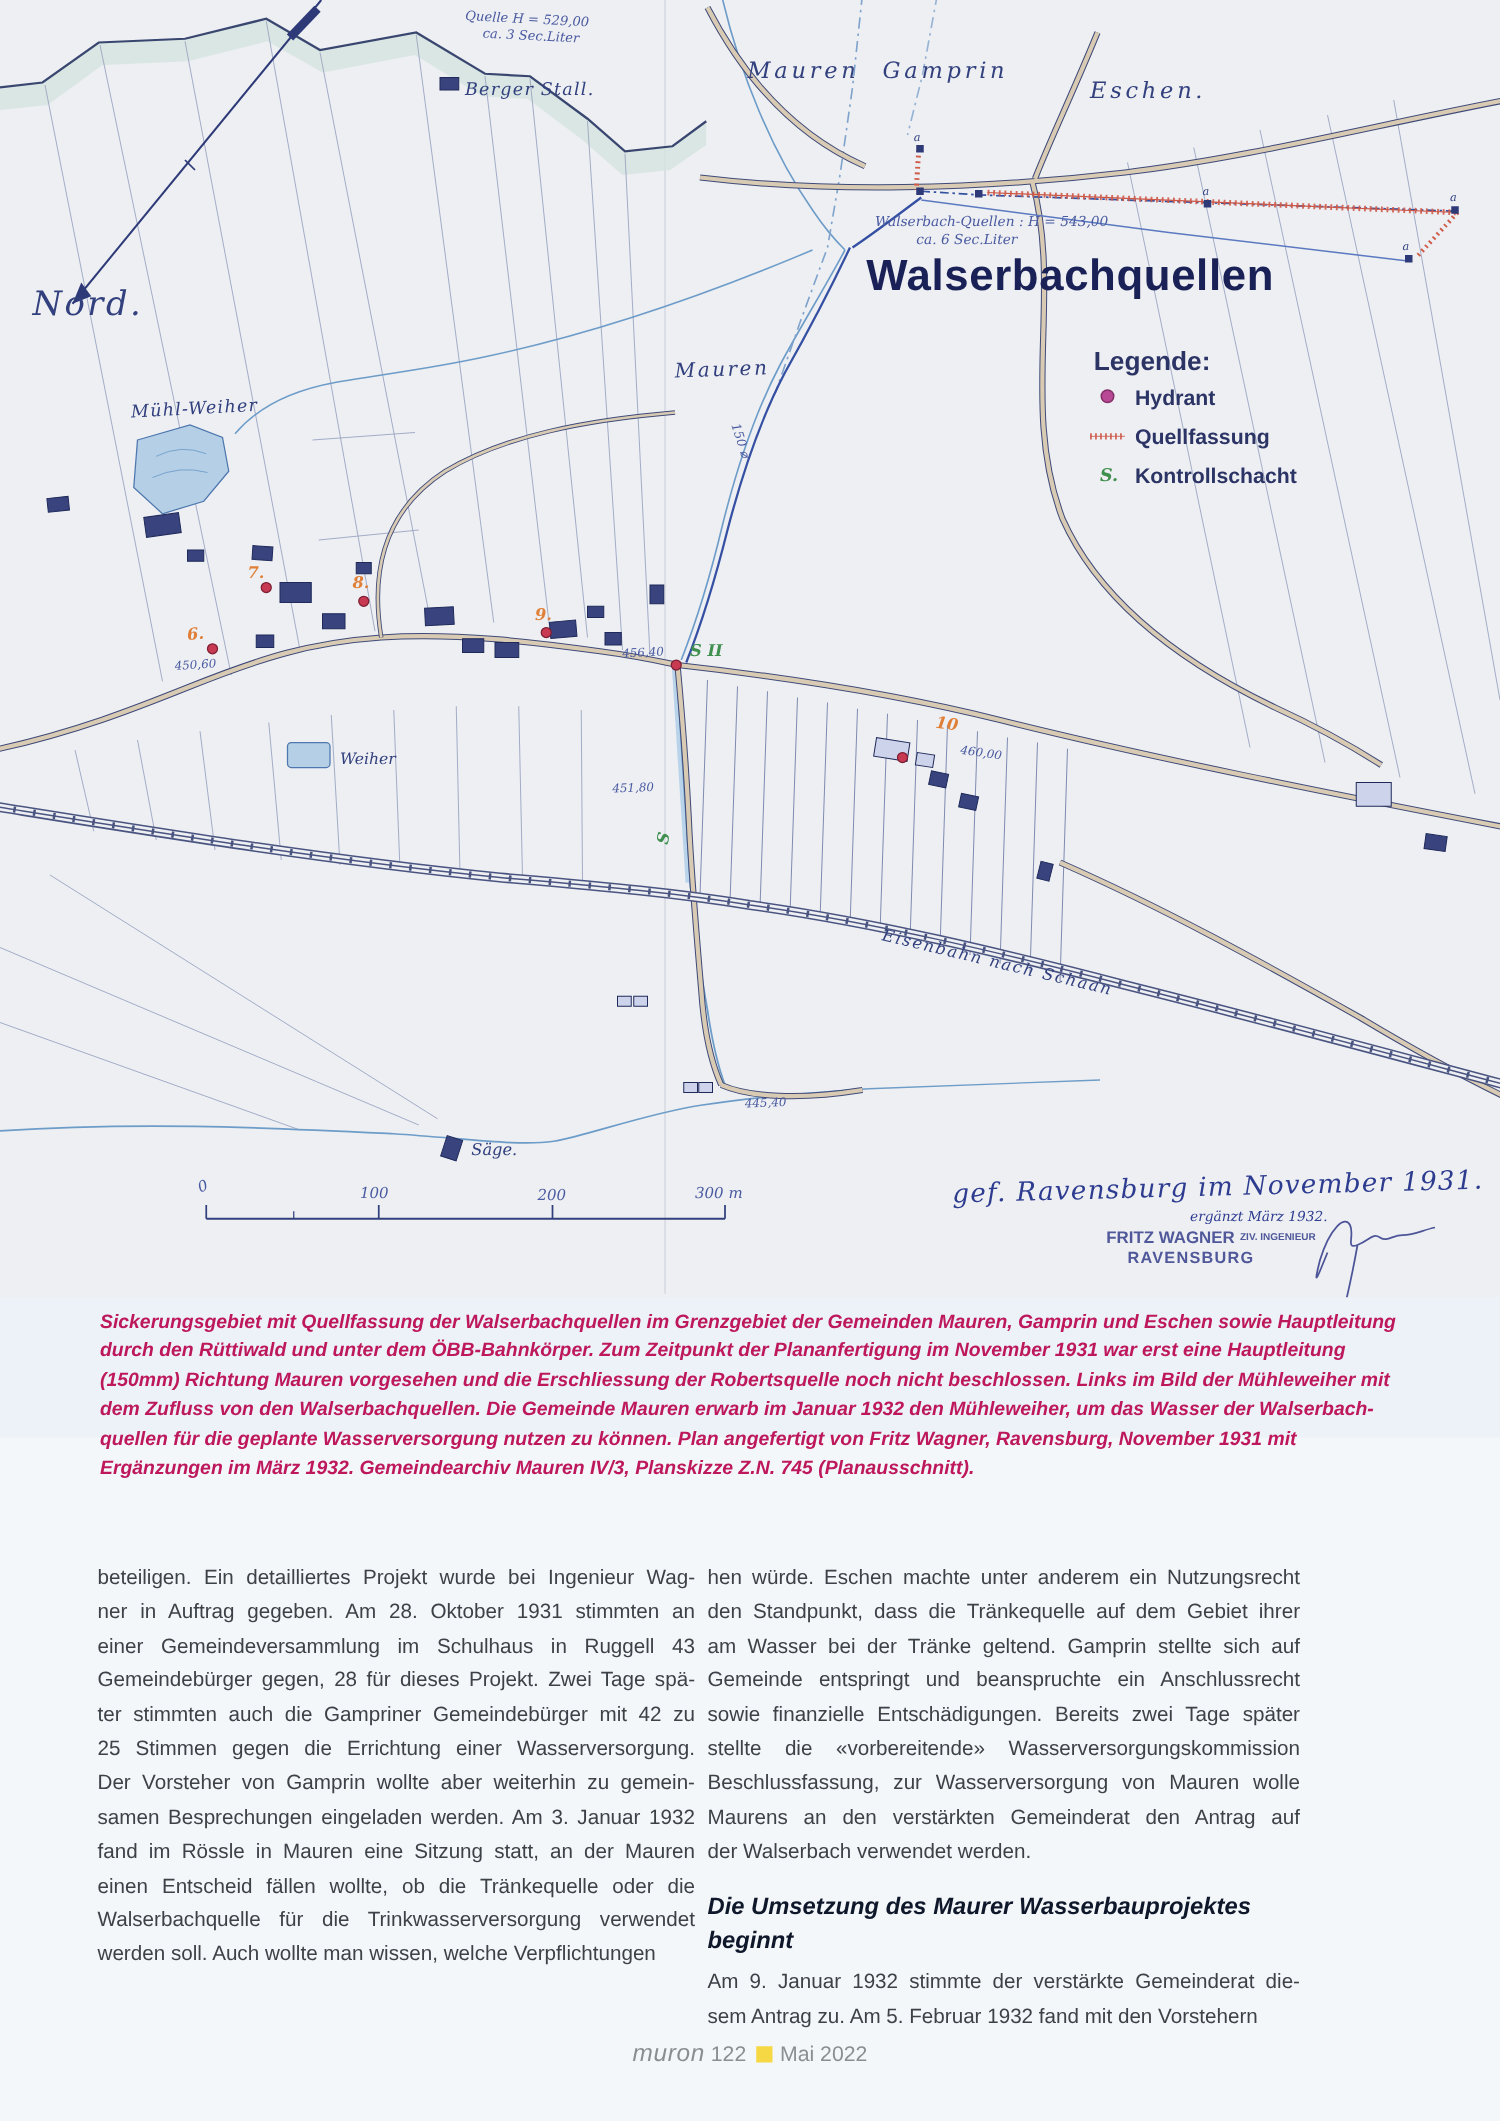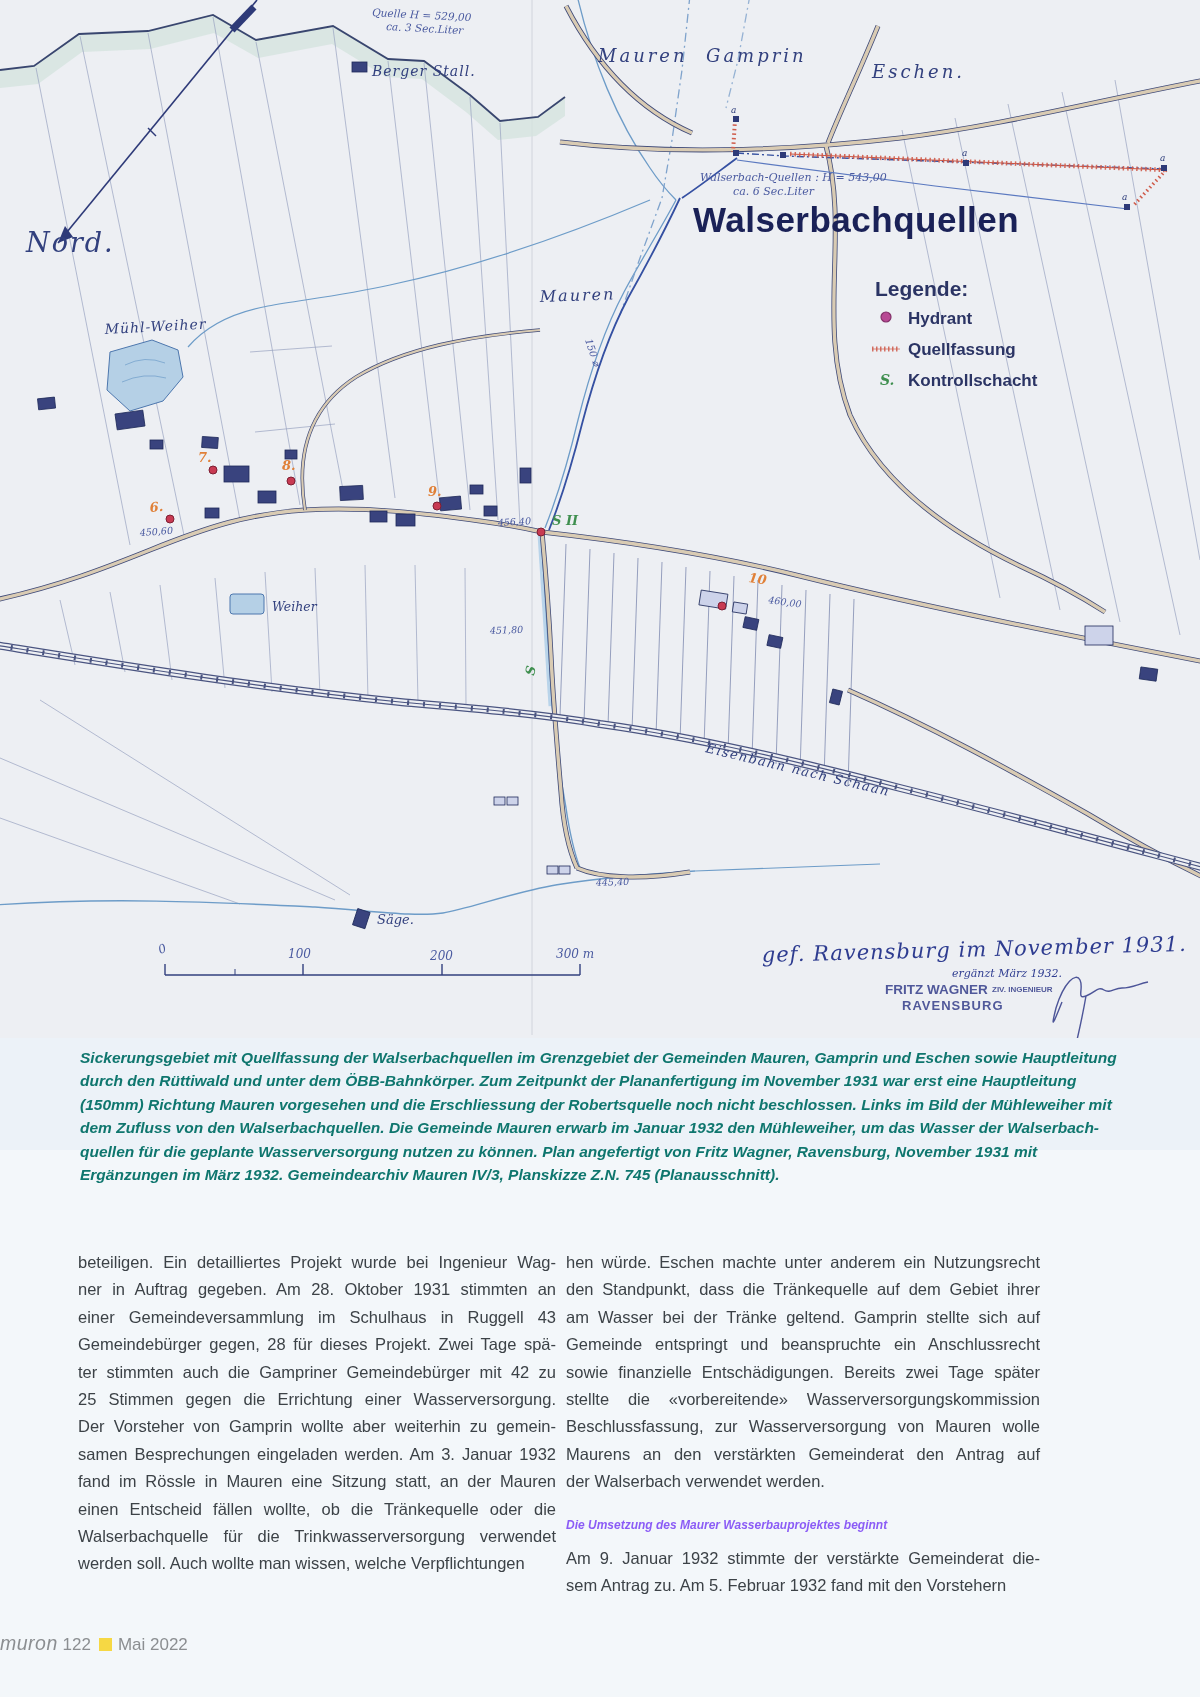--- a/index.html
+++ b/index.html
@@ -2,30 +2,30 @@
 <html><head>
 <meta charset="utf-8">
 <style>
   html,body{margin:0;padding:0;}
   .page{position:relative;width:1200px;height:1697px;background:#f3f7fa;overflow:hidden;
         font-family:"Liberation Sans",sans-serif;}
   .map-wrap{position:absolute;top:0;left:0;width:1200px;height:1038px;background:#edeff3;}
   .caption-band{position:absolute;top:1038px;left:0;width:1200px;height:112px;background:#ecf2f8;}
   .caption{position:absolute;top:1046px;left:80px;width:1048px;
            font-family:"Liberation Sans",sans-serif;font-style:italic;font-weight:600;
-           font-size:15.5px;line-height:23.4px;color:#0f766e;}
+           font-size:15.5px;line-height:23.4px;color:#be185d;}
   .article{position:absolute;top:1249px;left:0;width:1200px;color:#3c4247;}
   .textcol{position:absolute;font-size:16.5px;line-height:27.4px;}
   .col-left{left:78px;width:478px;}
   .col-right{left:566px;width:474px;}
   .jline{text-align:justify;text-align-last:justify;white-space:nowrap;}
   .textblock .jline:last-child{text-align-last:left;}
-  .subheading{font-weight:bold;font-style:italic;color:#8b5cf6;font-size:12px;
+  .subheading{font-weight:bold;font-style:italic;color:#0f172a;font-size:19px;
               margin:16px 0 6px 0;}
-  .footer{position:absolute;top:1632px;left:0;width:1200px;color:#8b8e91;
+  .footer{position:absolute;top:1632px;left:0;width:1200px;text-align:center;color:#8b8e91;
           font-size:17px;}
   .footer .journal{font-style:italic;font-size:19.5px;letter-spacing:.5px;}
   .footer .sq{display:inline-block;width:13px;height:13px;background:#f6d844;
               vertical-align:-1px;margin:0 6px 0 8px;}
   svg text{user-select:none;}
   .hw{font-family:"DejaVu Serif",serif;font-style:italic;fill:#32407e;}
   .hwblue{font-family:"DejaVu Serif",serif;font-style:italic;fill:#4a5aa0;}
   .maptitle{font-family:"Liberation Sans",sans-serif;font-weight:bold;fill:#1a2157;}
   .legtxt{font-family:"Liberation Sans",sans-serif;font-weight:bold;fill:#2b3464;}
   .orange{font-family:"DejaVu Serif",serif;font-style:italic;font-weight:bold;fill:#e08038;}

